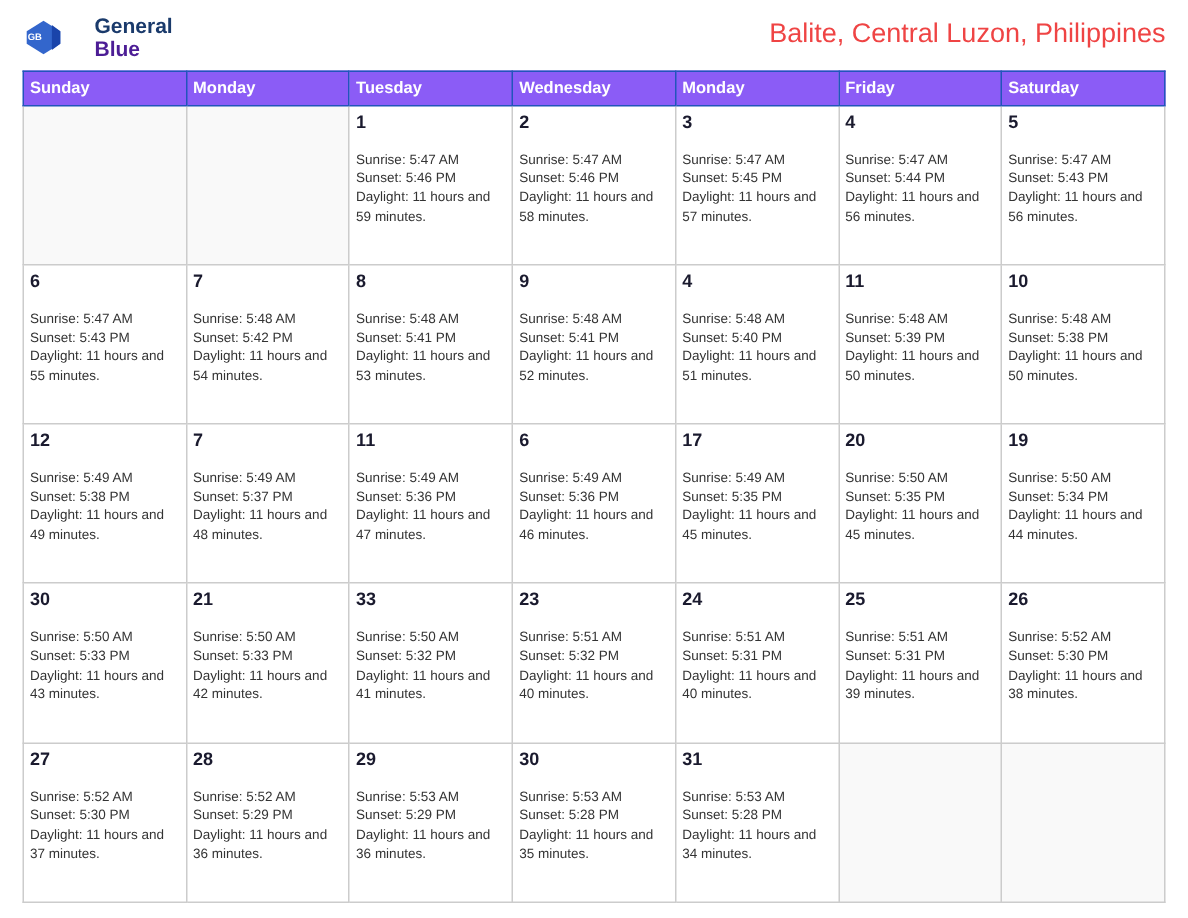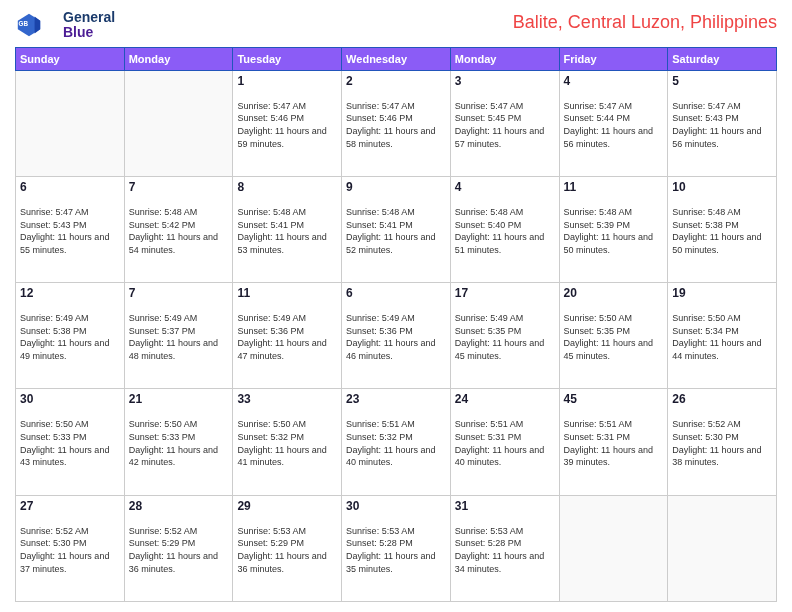--- a/index.html
+++ b/index.html
@@ -278,21 +278,21 @@
 Sunset: 5:32 PM
 Daylight: 11 hours and 40 minutes.</div>
           </td>
           <td>
             <span class="day-number">24</span>
             <div class="day-info" style="white-space: pre-line;">Sunrise: 5:51 AM
 Sunset: 5:31 PM
 Daylight: 11 hours and 40 minutes.</div>
           </td>
           <td>
-            <span class="day-number">45</span>
+            <span class="day-number">25</span>
             <div class="day-info" style="white-space: pre-line;">Sunrise: 5:51 AM
 Sunset: 5:31 PM
 Daylight: 11 hours and 39 minutes.</div>
           </td>
           <td>
             <span class="day-number">26</span>
             <div class="day-info" style="white-space: pre-line;">Sunrise: 5:52 AM
 Sunset: 5:30 PM
 Daylight: 11 hours and 38 minutes.</div>
           </td>

